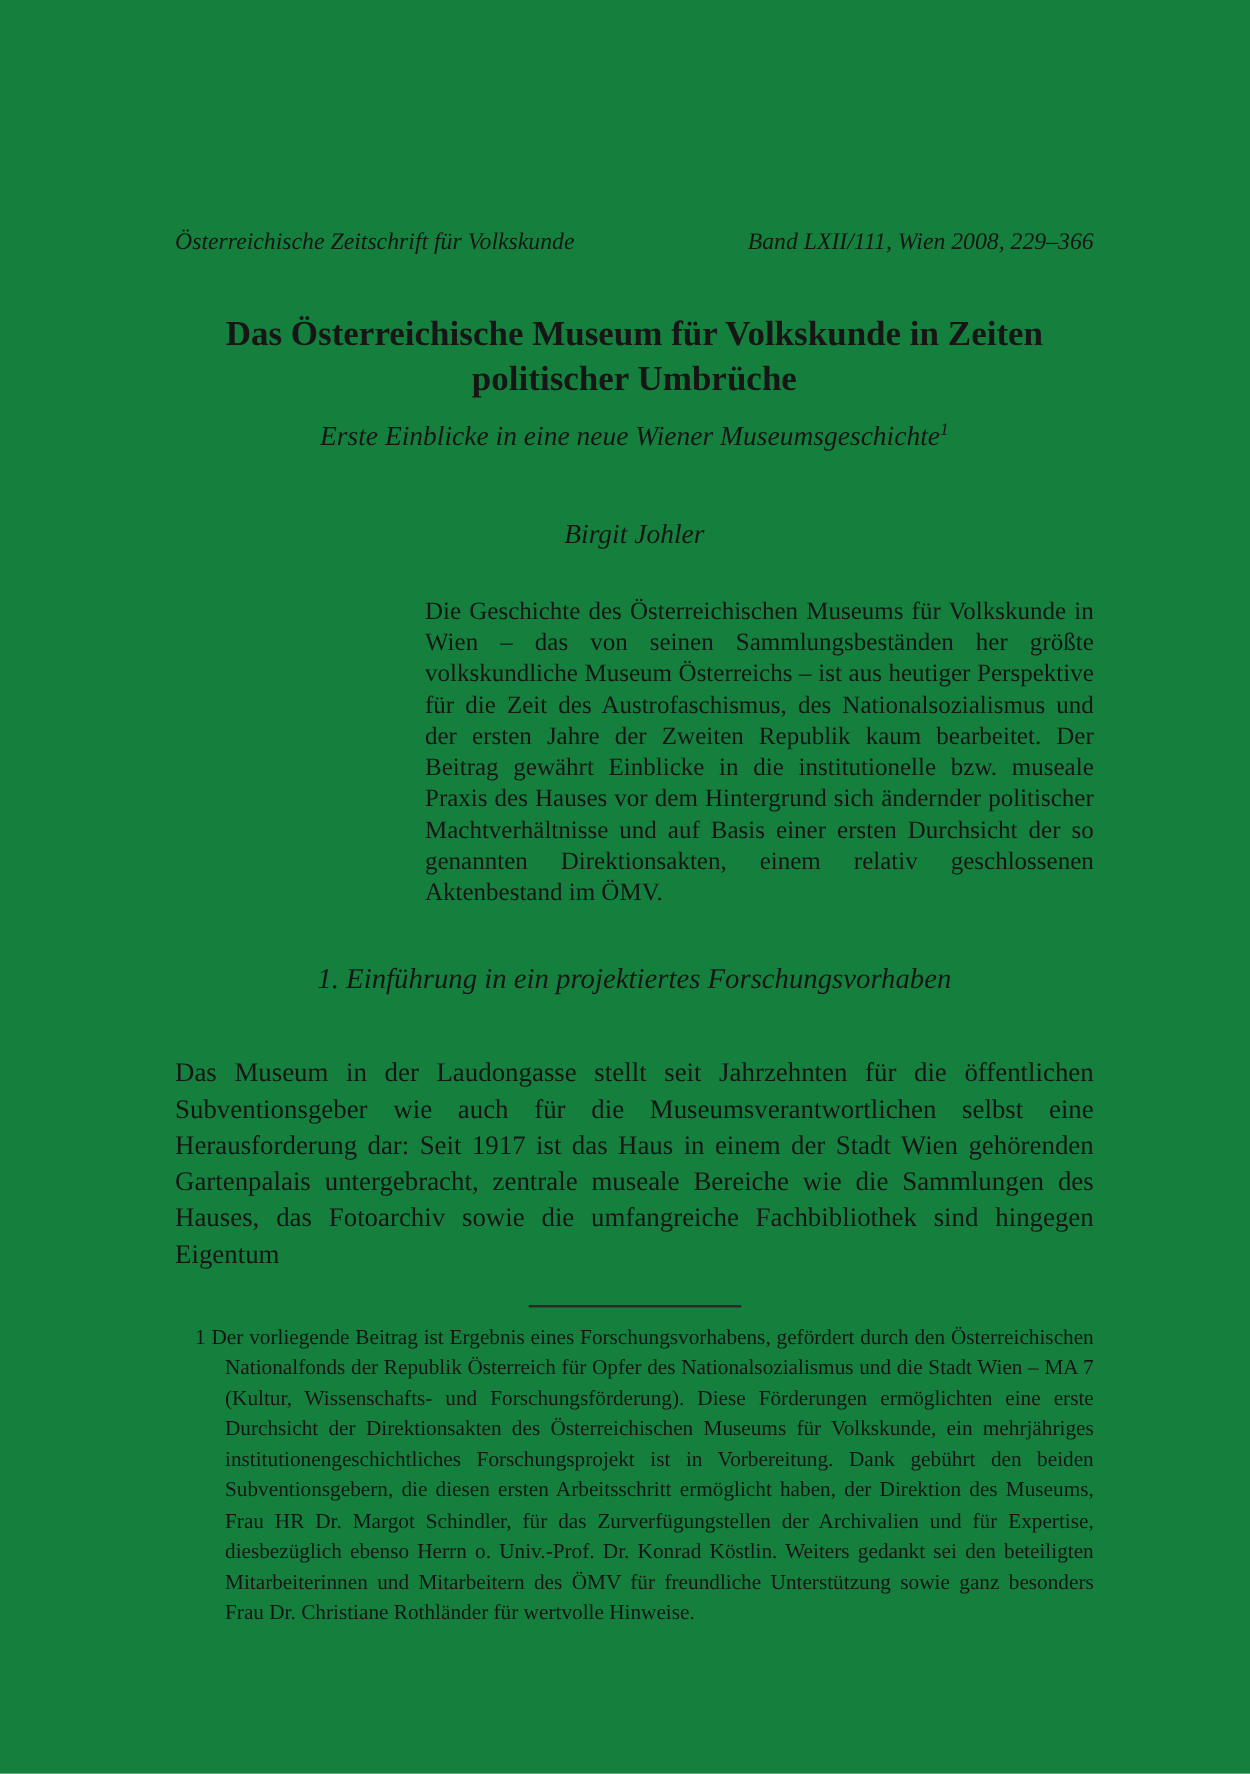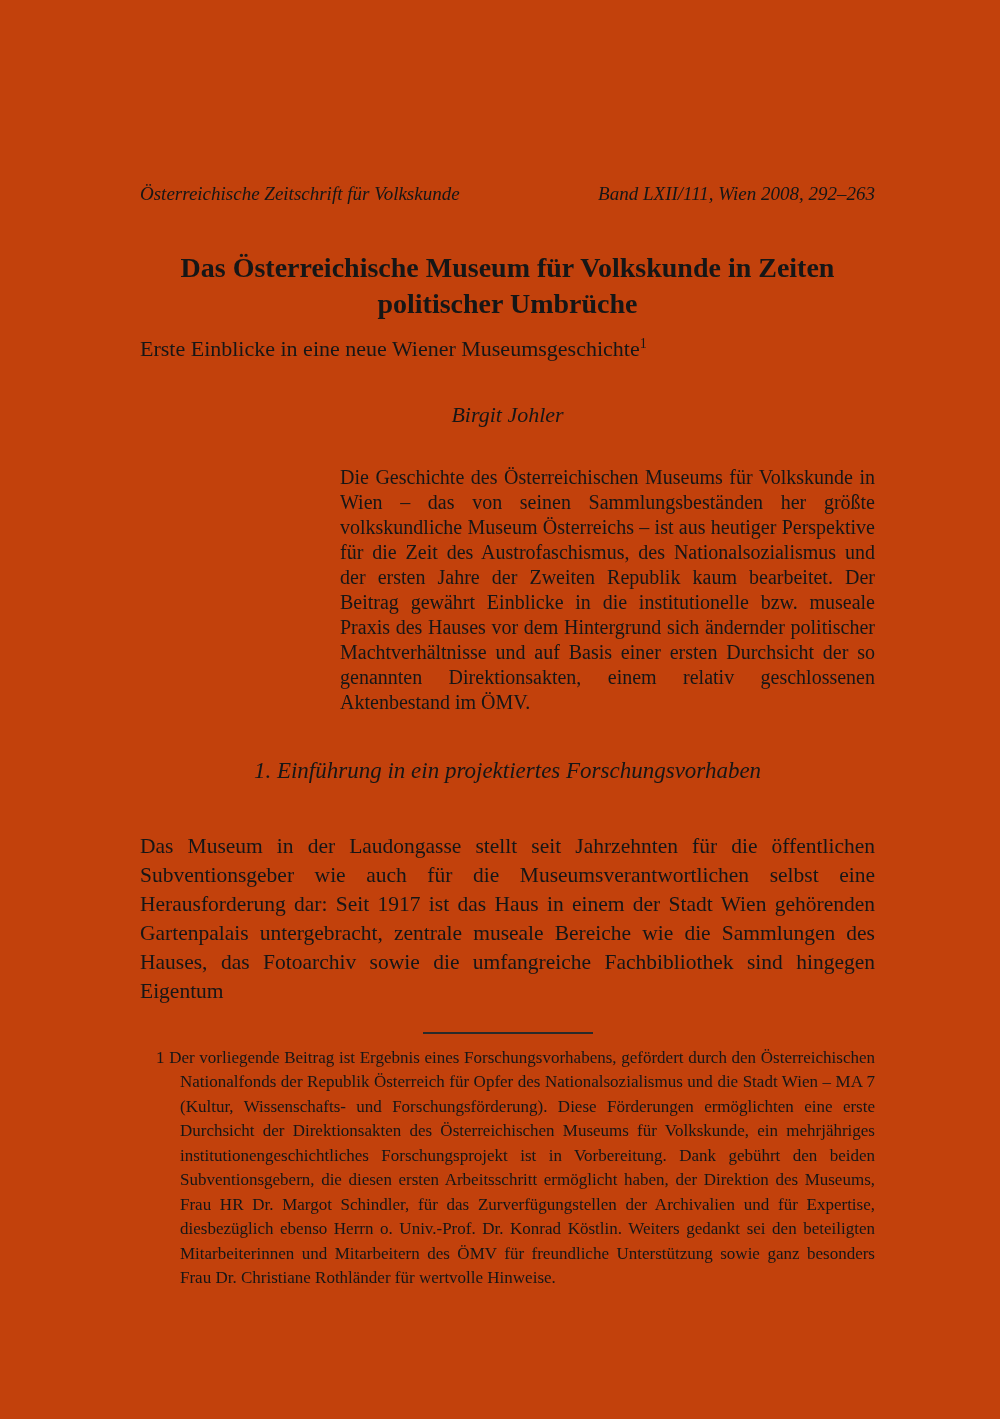--- a/index.html
+++ b/index.html
@@ -5,21 +5,21 @@
   html, body {
     margin: 0;
     padding: 0;
     background: #e9e9e9;
   }
   .page {
     position: relative;
     width: 1000px;
     height: 1419px;
     margin: 0 auto;
-    background: #c2410c;
+    background: #15803d;
     color: #161616;
     font-family: "Liberation Serif", "DejaVu Serif", serif;
     box-sizing: border-box;
     padding: 182px 125px 0 140px;
     overflow: hidden;
   }
   .running-head {
     display: flex;
     justify-content: space-between;
     align-items: baseline;
@@ -32,28 +32,30 @@
   h1.article-title {
     margin: 44px 0 0 0;
     font-size: 28px;
     font-weight: bold;
     text-align: center;
     line-height: 1.28;
   }
   .article-subtitle {
     margin-top: 13px;
     font-size: 22px;
+    text-align: center;
     line-height: 1.25;
+    font-style: italic;
   }
   .article-subtitle sup {
     font-size: 14px;
     line-height: 0;
   }
   .author {
-    margin-top: 40px;
+    margin-top: 52px;
     font-size: 22px;
     font-style: italic;
     text-align: center;
   }
   .abstract {
     margin-top: 37px;
     margin-left: 200px;
     font-size: 20px;
     line-height: 25px;
     text-align: justify;
@@ -90,21 +92,21 @@
     text-align: justify;
   }
 </style>
 </head>
 <body>
 
 <div class="page">
 
   <div class="running-head">
     <span class="journal">Österreichische Zeitschrift für Volkskunde</span>
-    <span class="volume">Band LXII/111, Wien 2008, 292–263</span>
+    <span class="volume">Band LXII/111, Wien 2008, 229–366</span>
   </div>
 
   <h1 class="article-title">Das Österreichische Museum für Volkskunde in Zeiten politischer Umbrüche</h1>
 
   <div class="article-subtitle"><span>Erste Einblicke in eine neue Wiener Museumsgeschichte</span><sup>1</sup></div>
 
   <div class="author">Birgit Johler</div>
 
   <p class="abstract">Die Geschichte des Österreichischen Museums für Volkskunde in Wien – das von seinen Sammlungsbeständen her größte volkskundliche Museum Österreichs – ist aus heutiger Perspektive für die Zeit des Austrofaschismus, des Nationalsozialismus und der ersten Jahre der Zweiten Republik kaum bearbeitet. Der Beitrag gewährt Einblicke in die institutionelle bzw. museale Praxis des Hauses vor dem Hintergrund sich ändernder politischer Machtverhältnisse und auf Basis einer ersten Durchsicht der so genannten Direktionsakten, einem relativ geschlossenen Aktenbestand im ÖMV.</p>
 

